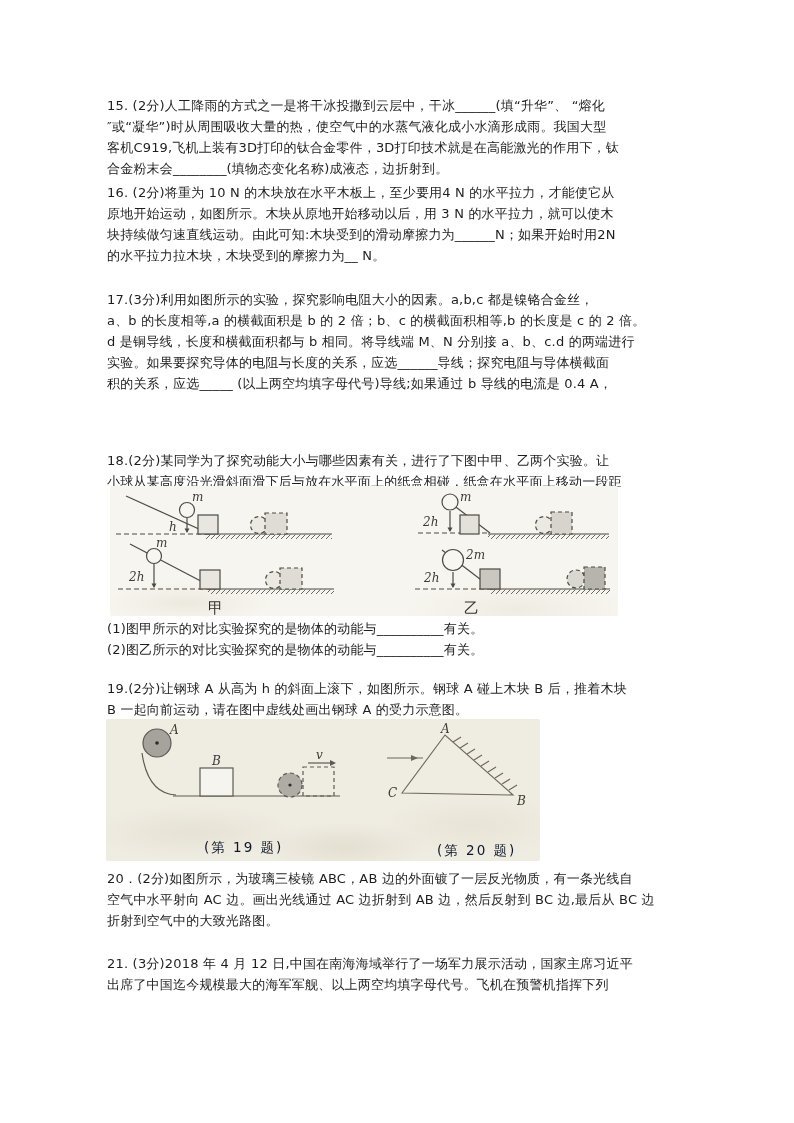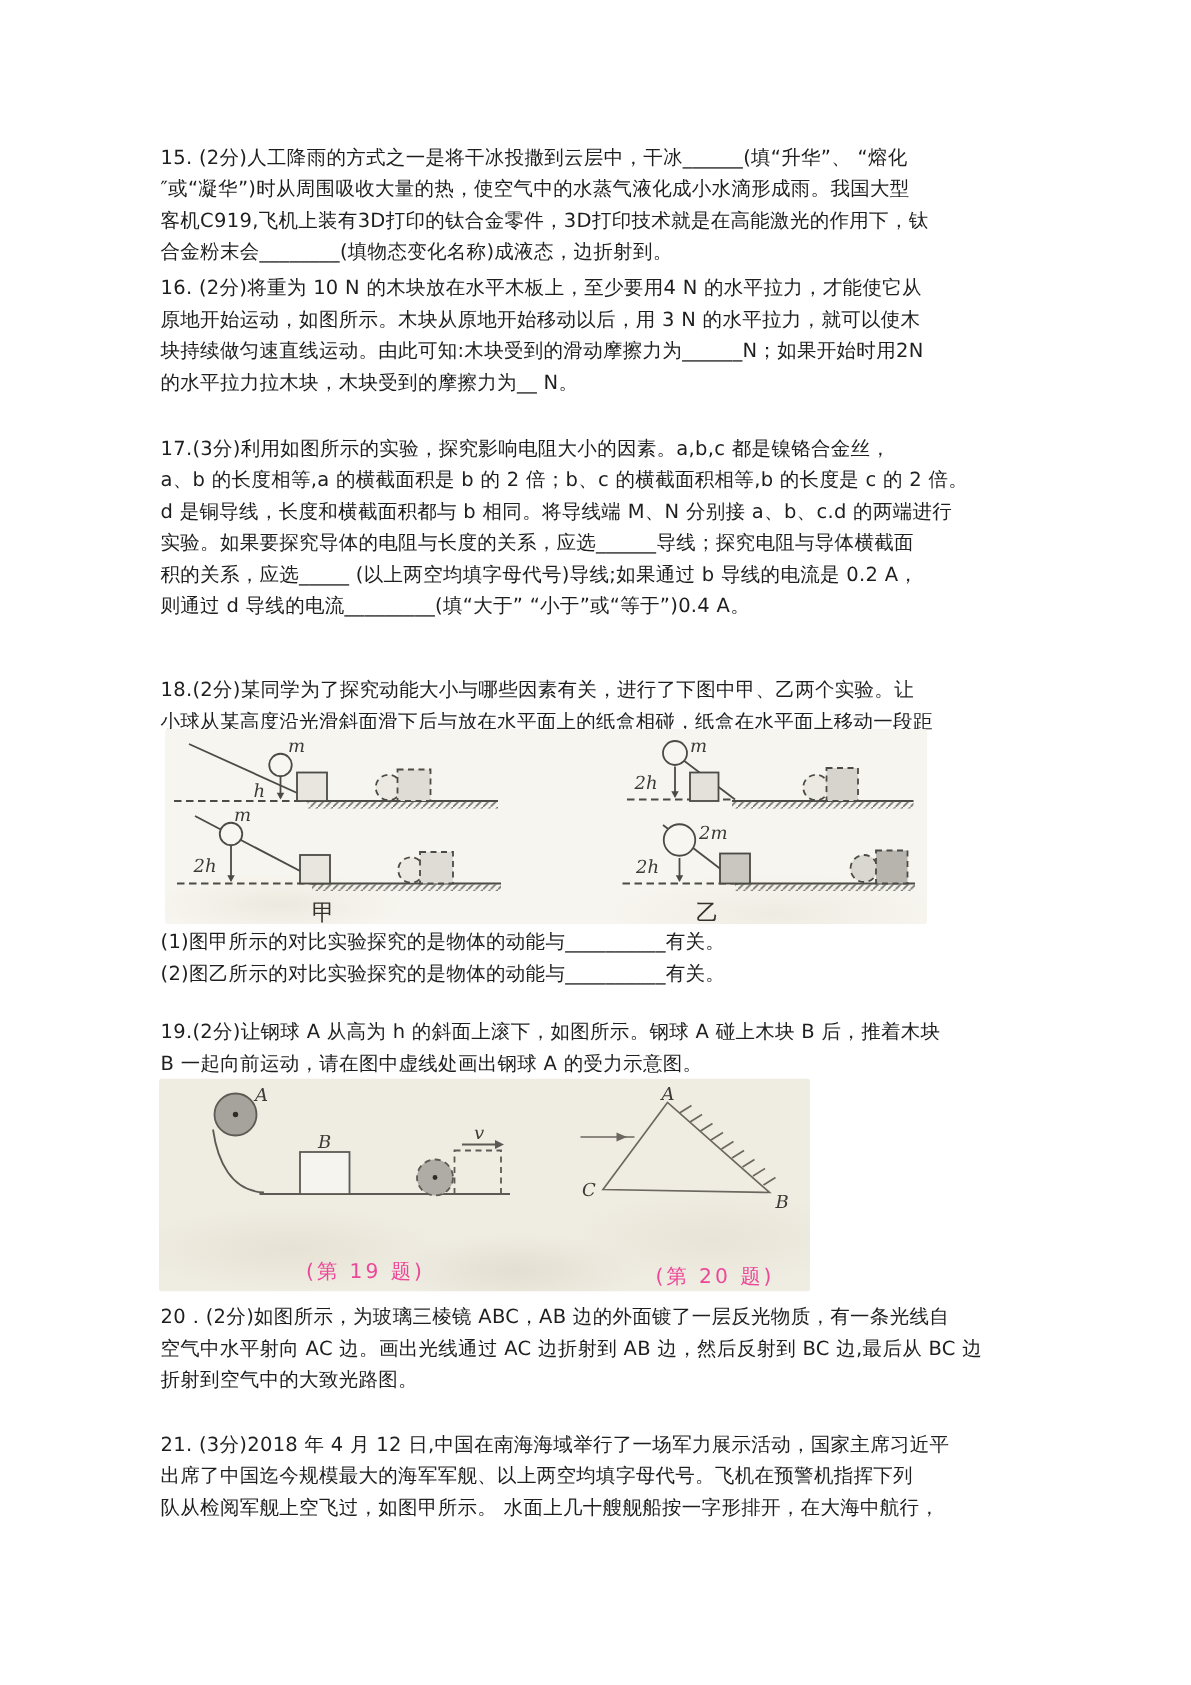--- a/index.html
+++ b/index.html
@@ -13,21 +13,21 @@
         background:
           radial-gradient(ellipse 120px 30px at 15% 90%, #eceadf 0%, rgba(236,234,223,0) 70%),
           radial-gradient(ellipse 160px 40px at 80% 95%, #eeece2 0%, rgba(238,236,226,0) 70%),
           #f7f5ef;}
   .bg1920{left:106px;top:719px;width:434px;height:142px;
         background:
           radial-gradient(ellipse 150px 40px at 20% 80%, #e6e2d4 0%, rgba(230,226,212,0) 70%),
           radial-gradient(ellipse 120px 35px at 55% 90%, #e3dfd1 0%, rgba(227,223,209,0) 70%),
           radial-gradient(ellipse 140px 45px at 85% 75%, #e8e4d6 0%, rgba(232,228,214,0) 70%),
           #efece2;}
-  .figcap{position:absolute;font-size:13.5px;color:#ec4899;letter-spacing:2px;}
+  .figcap{position:absolute;font-size:13.5px;color:#0f172a;letter-spacing:2px;}
   svg{position:absolute;overflow:visible;}
   svg text{font-family:"DejaVu Serif","Liberation Serif",serif;font-style:italic;
            font-size:12px;fill:#3c3a36;}
   svg text.cjk{font-family:"DejaVu Sans","Liberation Sans",sans-serif;font-style:normal;
            font-size:15px;fill:#33312c;}
 </style>
 </head>
 <body>
 
 <div class="page">
@@ -44,22 +44,21 @@
     <div class="ln">原地开始运动，如图所示。木块从原地开始移动以后，用  3  N 的水平拉力，就可以使木</div>
     <div class="ln">块持续做匀速直线运动。由此可知:木块受到的滑动摩擦力为______N；如果开始时用2N</div>
     <div class="ln">的水平拉力拉木块，木块受到的摩擦力为__ N。</div>
   </div>
 
   <div class="q" style="top:289px">
     <div class="ln"> 17.(3分)利用如图所示的实验，探究影响电阻大小的因素。a,b,c 都是镍铬合金丝，</div>
     <div class="ln">a、b 的长度相等,a 的横截面积是 b 的 2 倍；b、c 的横截面积相等,b 的长度是 c 的 2 倍。</div>
     <div class="ln">d 是铜导线，长度和横截面积都与 b 相同。将导线端 M、N 分别接 a、b、c.d 的两端进行</div>
     <div class="ln">实验。如果要探究导体的电阻与长度的关系，应选______导线；探究电阻与导体横截面</div>
-    <div class="ln">积的关系，应选_____  (以上两空均填字母代号)导线;如果通过 b 导线的电流是 0.2 A，</div>
-    <div class="ln">则通过 d 导线的电流_________(填“大于”  “小于”或“等于”)0.4 A。</div>
+    <div class="ln">积的关系，应选_____  (以上两空均填字母代号)导线;如果通过 b 导线的电流是 0.4 A，</div>
   </div>
 
   <div class="q" style="top:450px">
     <div class="ln">18.(2分)某同学为了探究动能大小与哪些因素有关，进行了下图中甲、乙两个实验。让</div>
     <div class="ln">小球从某高度沿光滑斜面滑下后与放在水平面上的纸盒相碰，纸盒在水平面上移动一段距</div>
   </div>
 
   <div class="scanbg bg18"></div>
   <svg style="left:112px;top:488px" width="500" height="128" viewBox="0 0 500 128">
     <defs>
@@ -187,16 +186,15 @@
 
   <div class="q" style="top:868px">
     <div class="ln">20．(2分)如图所示，为玻璃三棱镜 ABC，AB 边的外面镀了一层反光物质，有一条光线自</div>
     <div class="ln">空气中水平射向 AC 边。画出光线通过 AC 边折射到 AB 边，然后反射到 BC 边,最后从 BC 边</div>
     <div class="ln">折射到空气中的大致光路图。</div>
   </div>
 
   <div class="q" style="top:953px">
     <div class="ln"> 21.  (3分)2018 年 4 月 12 日,中国在南海海域举行了一场军力展示活动，国家主席习近平</div>
     <div class="ln">出席了中国迄今规模最大的海军军舰、以上两空均填字母代号。飞机在预警机指挥下列</div>
-    <div class="ln">队从检阅军舰上空飞过，如图甲所示。 水面上几十艘舰船按一字形排开，在大海中航行，</div>
   </div>
 
 </div>
 
 </body></html>

